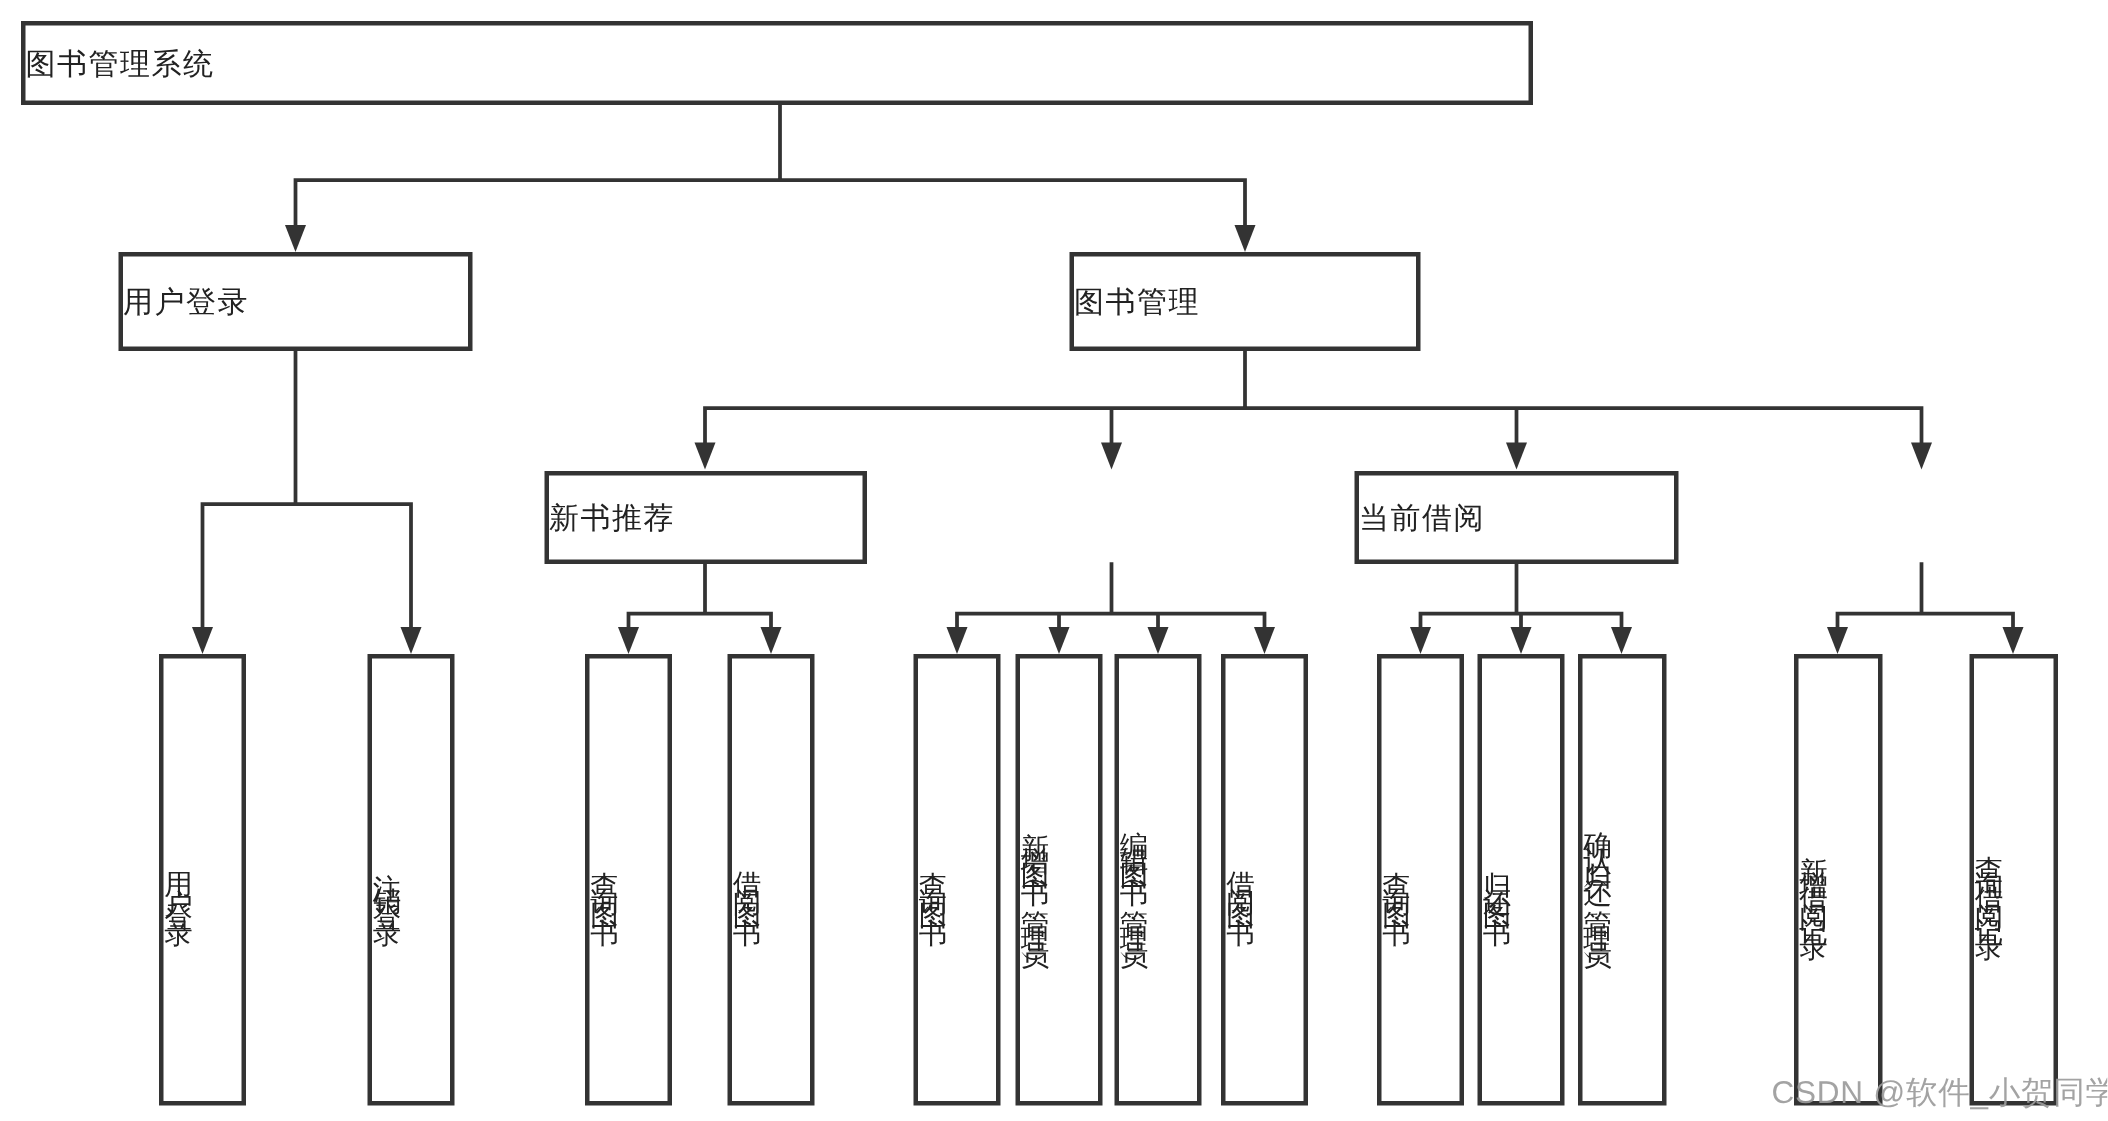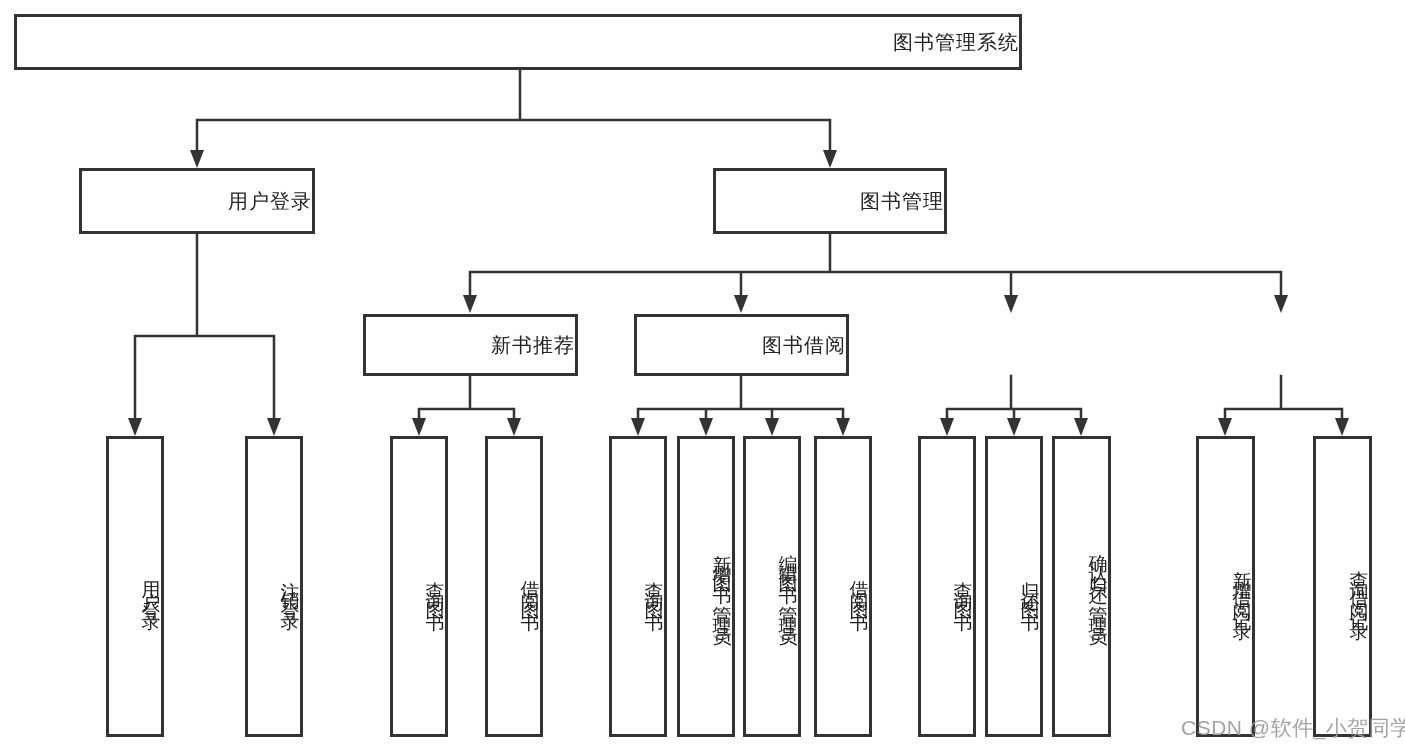--- a/index.html
+++ b/index.html
@@ -23,21 +23,21 @@
     height: 747px;
     z-index: 1;
   }
   .box {
     position: absolute;
     box-sizing: border-box;
     background: #ffffff;
     border: 3px solid #333333;
     display: flex;
     align-items: center;
-    justify-content: flex-end;
+    justify-content: flex-start;
     color: #222222;
     z-index: 2;
   }
   .hbox span {
     font-size: 20px;
     letter-spacing: 1px;
     white-space: nowrap;
   }
   .vbox span {
     writing-mode: vertical-rl;
@@ -129,22 +129,22 @@
   <div class="box hbox" style="left:79px; top:168px; width:236px; height:66px">
     <span>用户登录</span>
   </div>
   <div class="box hbox" style="left:363px; top:314px; width:215px; height:62px">
     <span>新书推荐</span>
   </div>
 
   <div class="box hbox" style="left:713px; top:168px; width:234px; height:66px">
     <span>图书管理</span>
   </div>
-  <div class="box hbox" style="left:634px; top:314px; width:215px; height:62px">
-    <span>图书借阅</span>
+  <div class="box hbox" style="left:903px; top:314px; width:216px; height:62px">
+    <span>当前借阅</span>
   </div>
 
   <div class="box vbox" style="left:106px; top:436px; width:58px; height:301px">
     <span>用户登录</span>
   </div>
   <div class="box vbox" style="left:245px; top:436px; width:58px; height:301px">
     <span>注销登录</span>
   </div>
 
   <div class="box vbox" style="left:390px; top:436px; width:58px; height:301px">

